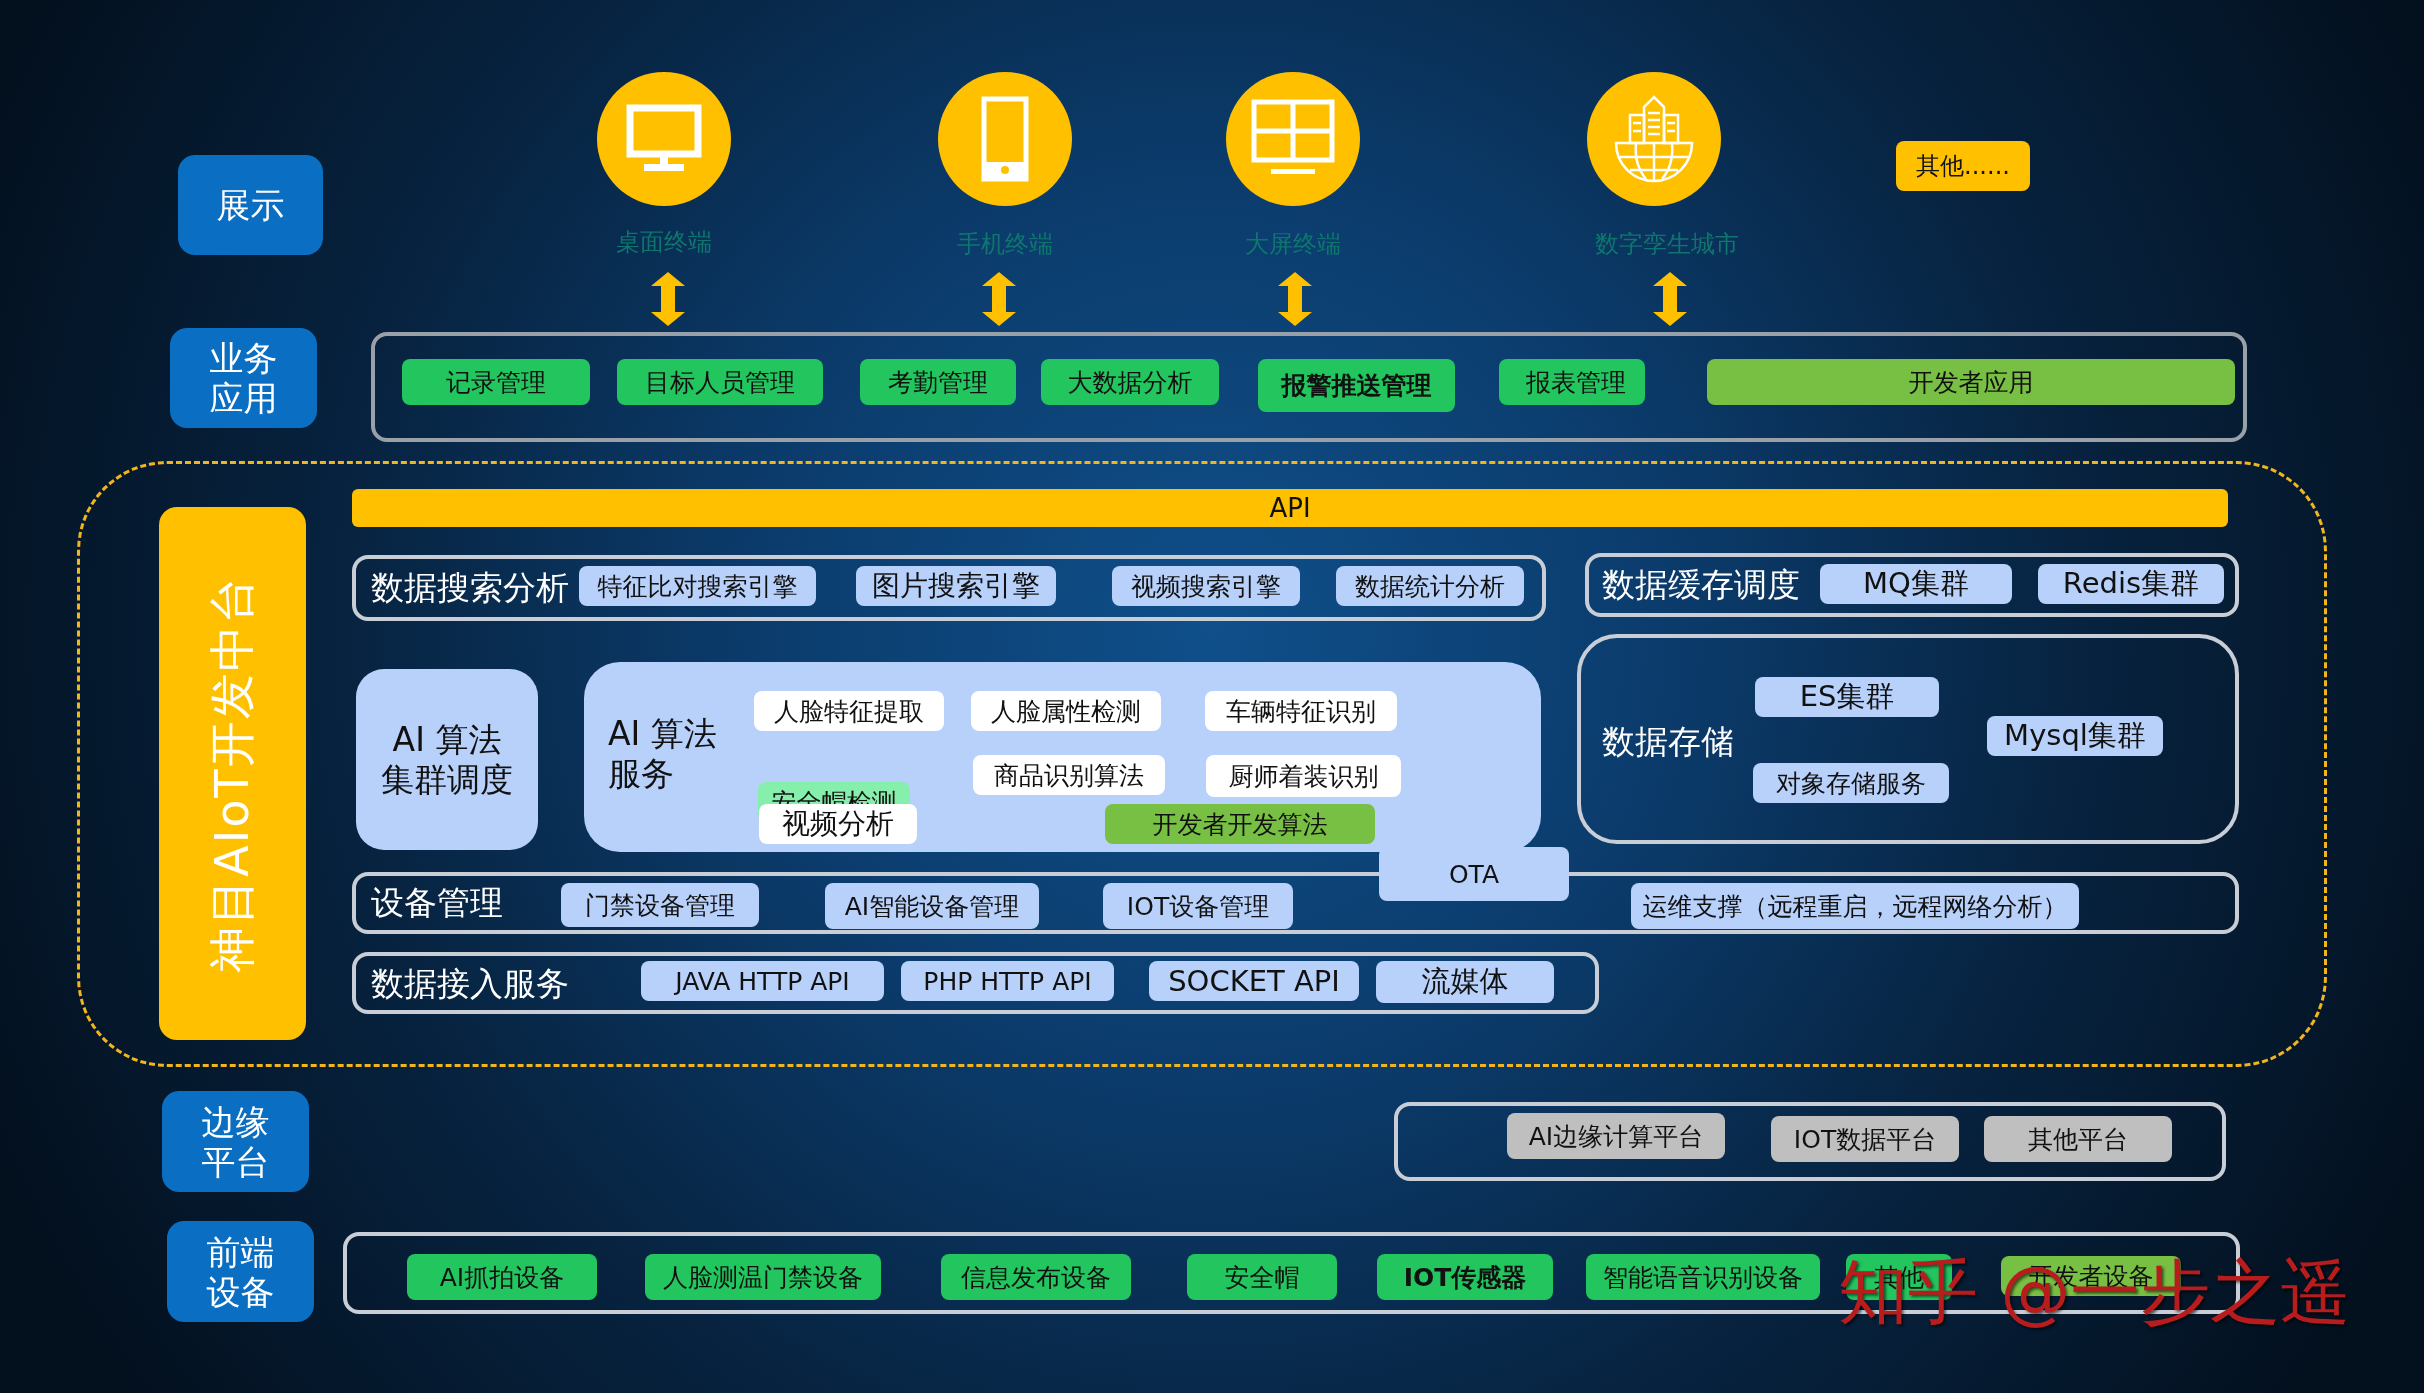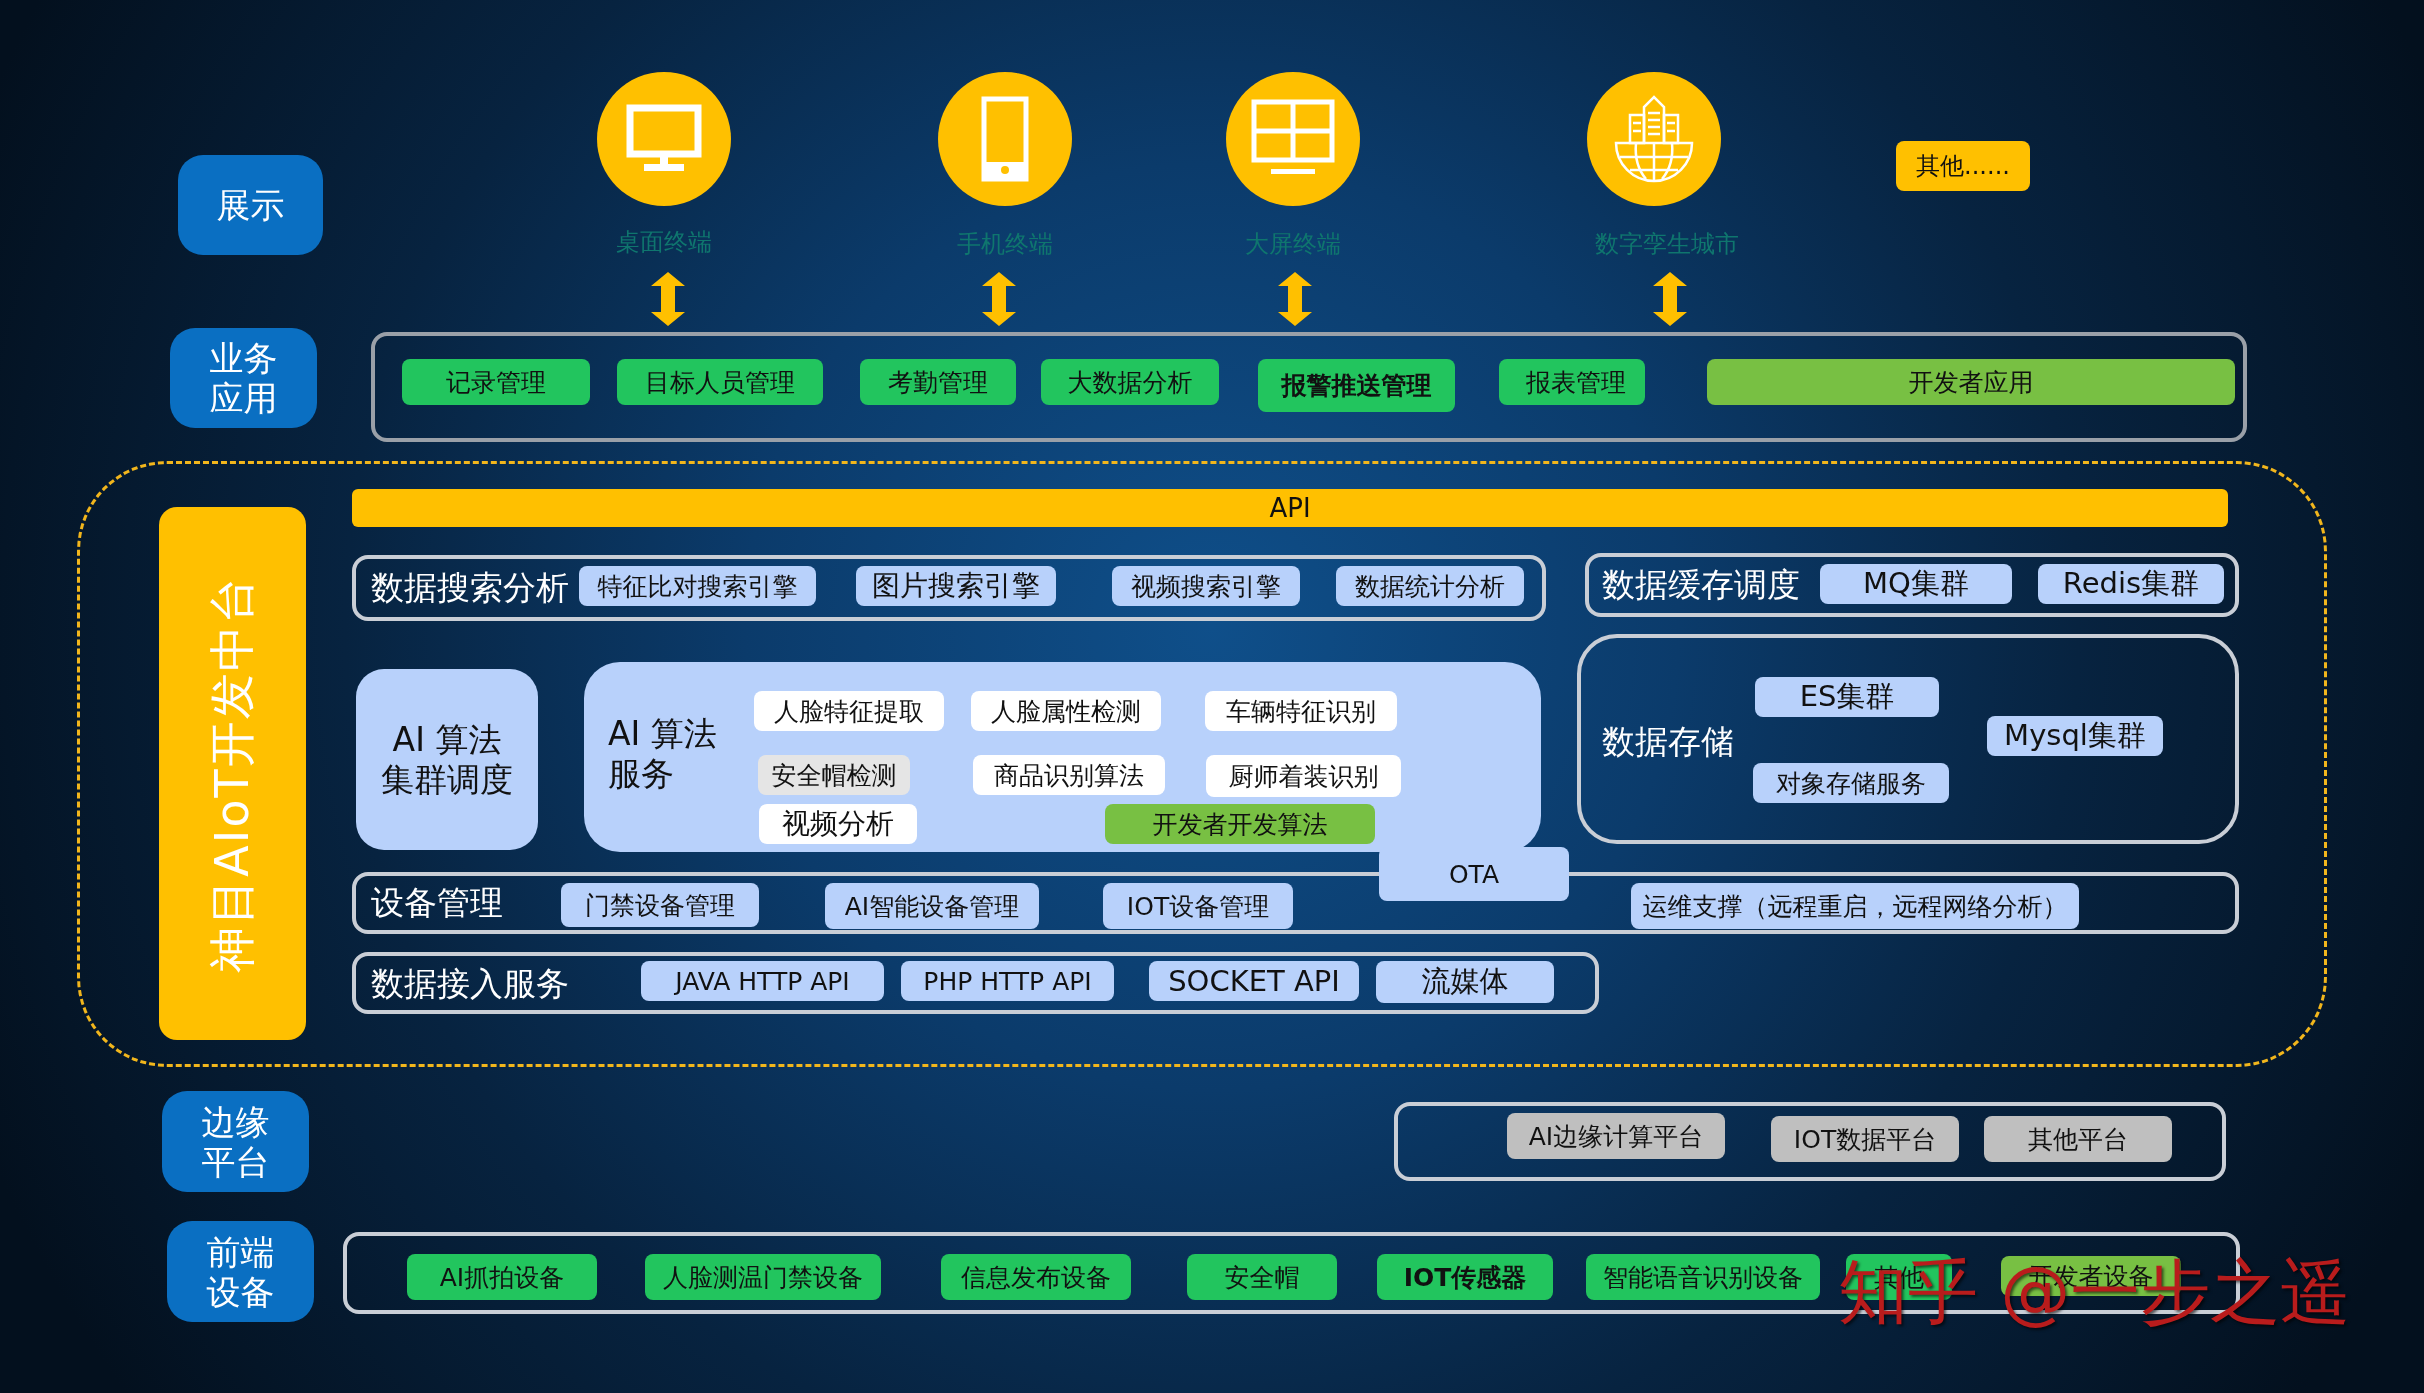--- a/index.html
+++ b/index.html
@@ -3,21 +3,21 @@
 <meta charset="utf-8">
 <style>
   html, body { margin:0; padding:0; }
   body {
     width:2424px; height:1393px; position:relative; overflow:hidden;
     font-family:"DejaVu Sans","Liberation Sans",sans-serif;
     background: radial-gradient(ellipse 55% 95% at 50% 45%, #0f4f8a 0%, #0b3b6b 35%, #072340 65%, #03101e 100%);
   }
   .abs { position:absolute; box-sizing:border-box; }
   .layer-label {
-    background:#0a6fc2; color:#fff; border-radius:25px;
+    background:#0a6fc2; color:#fff; border-radius:17px;
     display:flex; align-items:center; justify-content:center; text-align:center;
     font-size:34px; line-height:40px; white-space:pre-line;
   }
   .frame { border:4px solid #c9ced6; border-radius:16px; }
   .chip {
     position:absolute; box-sizing:border-box; border-radius:8px;
     display:flex; align-items:center; justify-content:center;
     font-size:25px; color:#111; white-space:nowrap;
   }
   .chip.white { background:#22c55e; }
@@ -161,21 +161,21 @@
 
 <div class="chip blue" style="left:356px;top:669px;width:182px;height:181px;border-radius:28px;font-size:33px;line-height:40px;white-space:pre-line;text-align:center;">AI 算法
 集群调度</div>
 
 <div class="abs" style="left:584px;top:662px;width:957px;height:190px;background:#b8d1fb;border-radius:36px;"></div>
 <div class="abs" style="left:608px;top:714px;font-size:33px;line-height:40px;color:#111;white-space:pre-line;">AI 算法
 服务</div>
 <div class="chip white" style="left:754px;top:691px;width:190px;height:40px;background:#fff;">人脸特征提取</div>
 <div class="chip white" style="left:971px;top:691px;width:190px;height:40px;background:#fff;">人脸属性检测</div>
 <div class="chip white" style="left:1205px;top:691px;width:192px;height:40px;background:#fff;">车辆特征识别</div>
-<div class="chip white" style="left:758px;top:755px;width:152px;height:40px;background:#e5e5e5;">安全帽检测</div>
+<div class="chip white" style="left:758px;top:782px;width:152px;height:40px;background:#86efac;">安全帽检测</div>
 <div class="chip white" style="left:973px;top:755px;width:192px;height:40px;background:#fff;">商品识别算法</div>
 <div class="chip white" style="left:1206px;top:755px;width:195px;height:42px;background:#fff;">厨师着装识别</div>
 <div class="chip white" style="left:759px;top:804px;width:158px;height:40px;background:#fff;font-size:28px;">视频分析</div>
 <div class="chip green" style="left:1105px;top:804px;width:270px;height:40px;">开发者开发算法</div>
 
 <div class="abs frame" style="left:352px;top:872px;width:1887px;height:62px;"></div>
 <div class="section-title" style="left:371px;top:881px;">设备管理</div>
 <div class="chip blue" style="left:561px;top:883px;width:198px;height:44px;">门禁设备管理</div>
 <div class="chip blue" style="left:825px;top:883px;width:214px;height:46px;">AI智能设备管理</div>
 <div class="chip blue" style="left:1103px;top:883px;width:190px;height:46px;">IOT设备管理</div>

